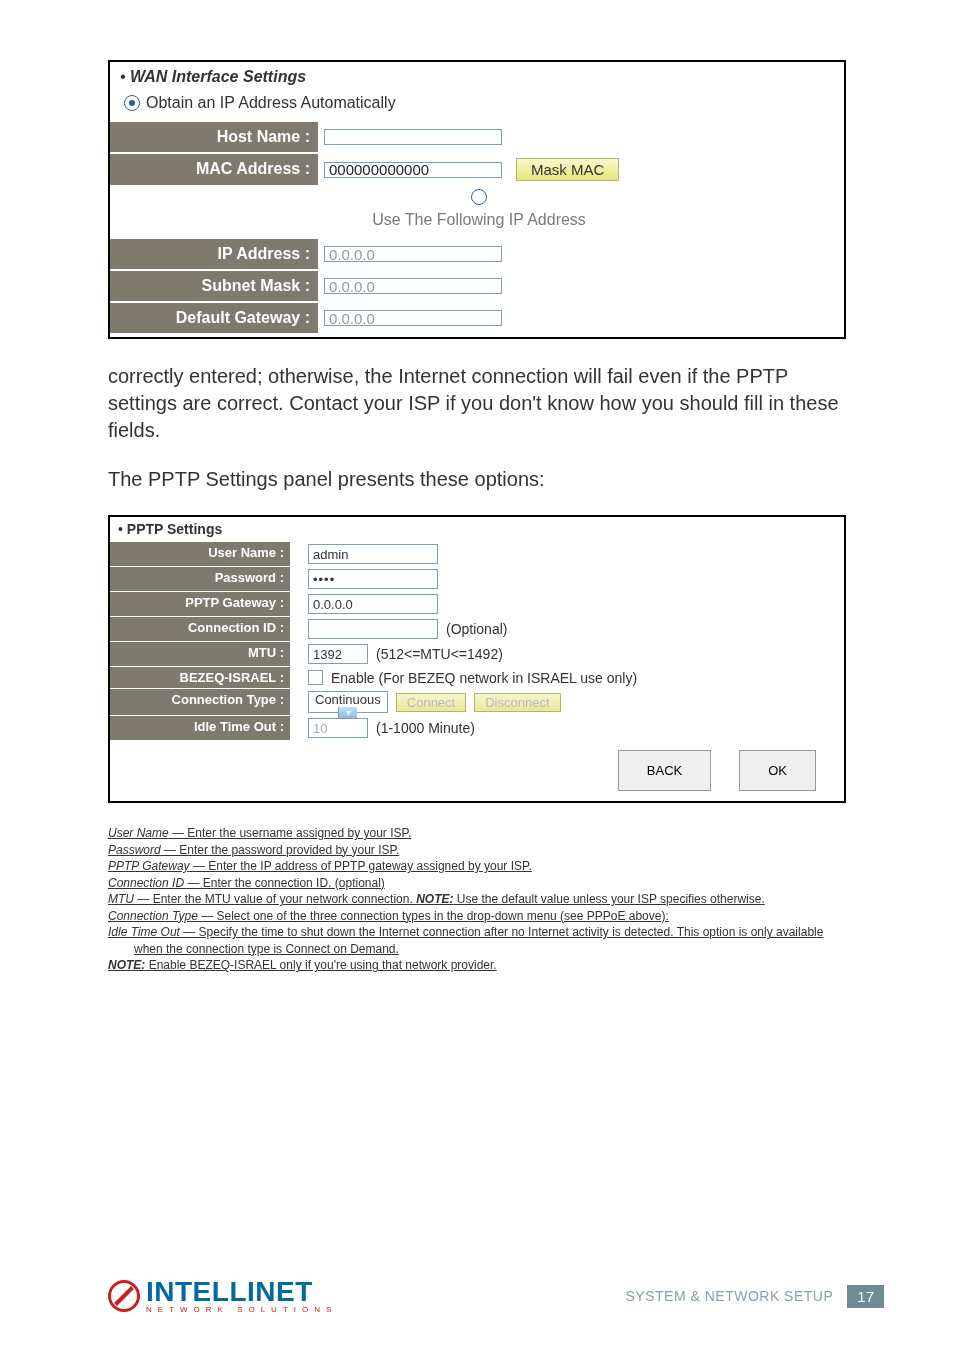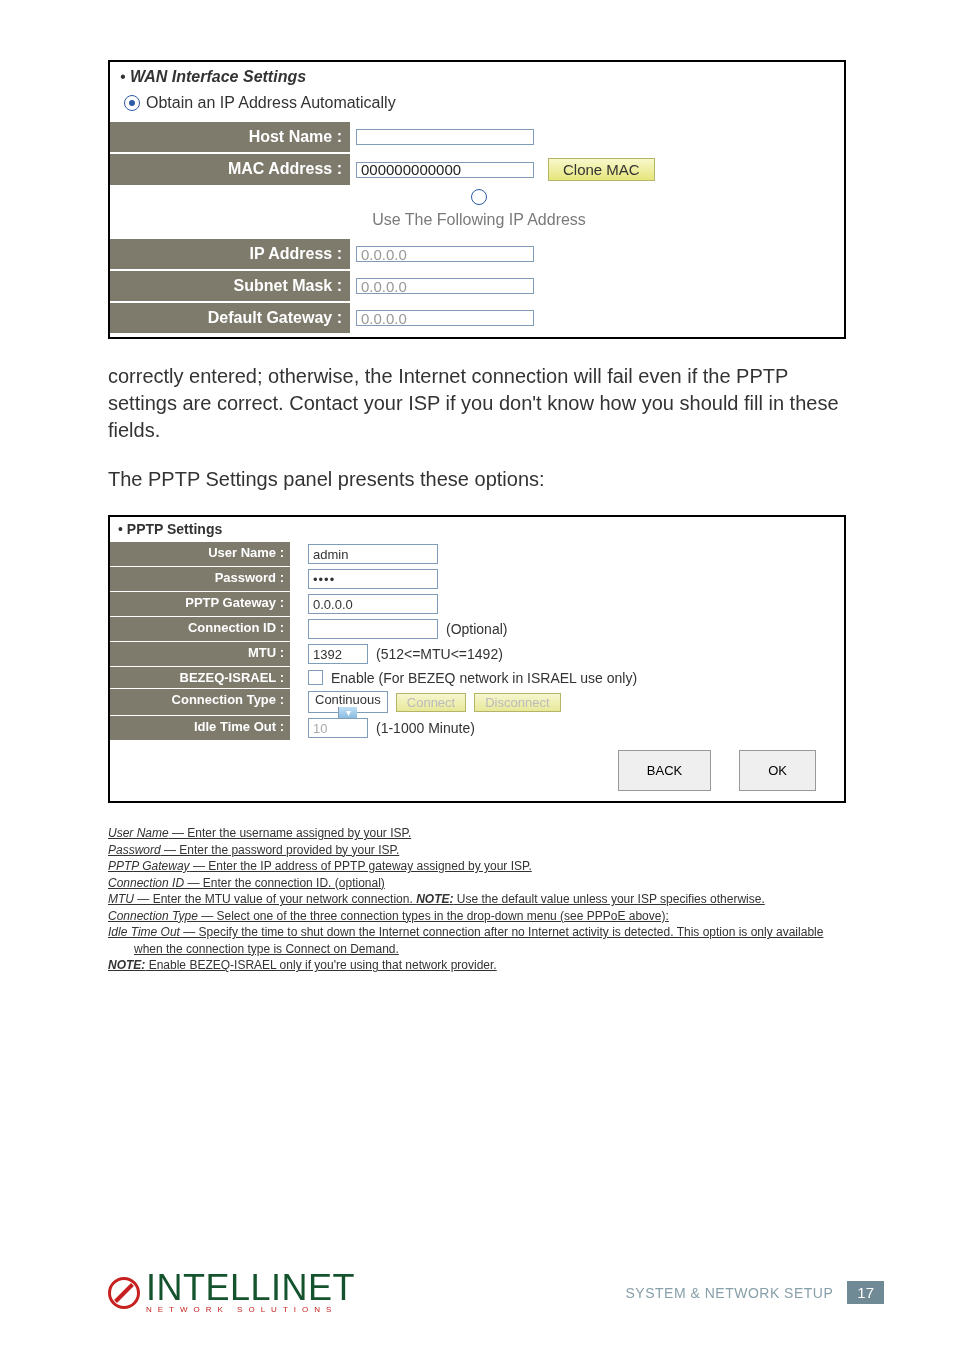--- a/index.html
+++ b/index.html
@@ -54,21 +54,21 @@
     height: 6px;
     background: #2e5aa8;
     border-radius: 50%;
   }
   .wan-row {
     display: flex;
     align-items: stretch;
     border-top: 2px solid #fff;
   }
   .wan-label {
-    width: 240px;
+    width: 208px;
     background: #7e7a6c;
     color: #fff;
     text-align: right;
     padding: 6px 8px 6px 10px;
     font-weight: bold;
     box-sizing: border-box;
   }
   .wan-input-cell {
     width: 190px;
     padding: 4px 6px;
@@ -268,24 +268,24 @@
     height: 4px;
     background: #c62020;
     transform: translate(-50%, -50%) rotate(-45deg);
   }
   .logo-text {
     display: flex;
     flex-direction: column;
     margin-left: 4px;
   }
   .logo-main {
-    font-weight: 400;
-    font-size: 36px;
+    font-weight: 700;
+    font-size: 28px;
     letter-spacing: 0.5px;
-    color: #14532d;
+    color: #0369a1;
     line-height: 0.9;
   }
   .logo-sub {
     font-size: 8px;
     letter-spacing: 6px;
     color: #c62020;
     margin-top: 1px;
   }
 </style>
 </head>
@@ -309,21 +309,21 @@
       </div>
       <div class="wan-button-cell"></div>
     </div>
 
     <div class="wan-row">
       <div class="wan-label">MAC Address :</div>
       <div class="wan-input-cell">
         <input type="text" class="black" value="000000000000" style="">
       </div>
       <div class="wan-button-cell">
-        <button class="wan-button">Clone MAC</button>
+        <button class="wan-button">Mask MAC</button>
       </div>
     </div>
 
     <div class="wan-radio-row dim" style="border-top:2px solid #fff;flex-direction:column;">
       <span class="radio"></span>
       <span>Use The Following IP Address</span>
     </div>
 
     <div class="wan-row">
       <div class="wan-label">IP Address :</div>

